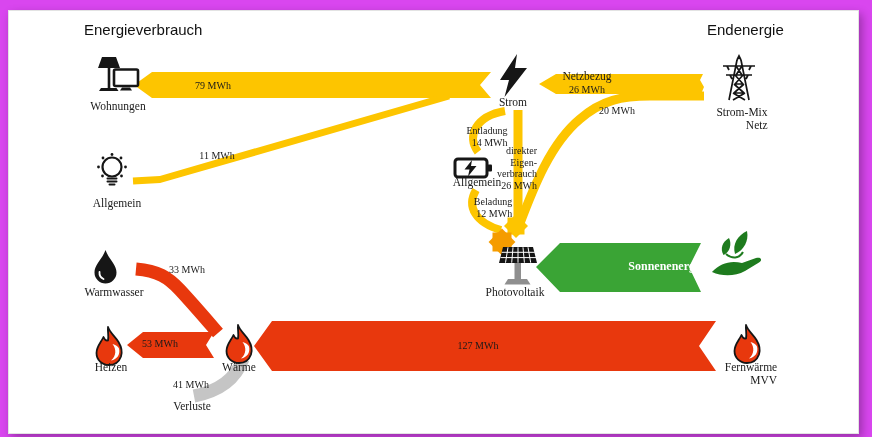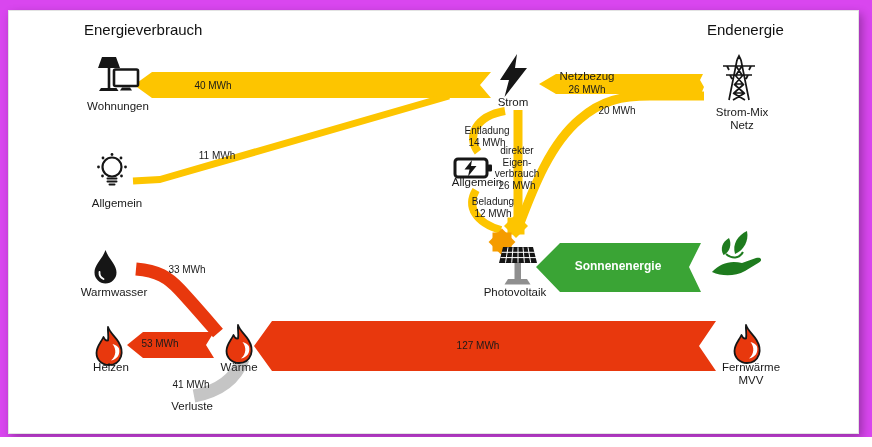--- a/index.html
+++ b/index.html
@@ -1,24 +1,24 @@
 <!DOCTYPE html>
 <html><head>
 <meta charset="utf-8">
 <style>
   html,body{margin:0;padding:0;background:#fff;font-family:"Liberation Sans",sans-serif;}
   .stage{position:relative;width:872px;height:437px;background:#d946ef;overflow:hidden;}
   .card{position:absolute;left:8px;top:10px;width:849px;height:422px;background:#fff;
         border:1px solid #e3e3e3;box-shadow:3px 4px 9px rgba(0,0,0,.30);}
   svg.diagram{position:absolute;left:0;top:0;width:872px;height:447px;}
   .lbl{position:absolute;color:#1a1a1a;font-size:10px;white-space:nowrap;line-height:1.15;}
-  .c{transform:translateX(-50%);text-align:center;}
+  .c{transform:translateX(-50%);text-align:right;font-family:Liberation Serif, serif;}
   .node{font-size:11.5px;}
   .hdr{font-size:15px;color:#111;}
-  .green-label{color:#fff;font-weight:bold;font-size:12px;}
+  .green-label{color:#fff;font-weight:bold;font-size:12px;margin-left:48px;}
   .fy{fill:#FDC500;} .sy{stroke:#FDC500;fill:none;}
   .fr{fill:#E8380D;} .sr{stroke:#E8380D;fill:none;}
   .fg{fill:#3AA435;}
   .sgray{stroke:#C5C5C5;fill:none;}
   .ink{fill:#161616;}
   .outline{fill:#fff;stroke:#161616;}
   .wire{stroke:#161616;fill:none;}
 </style>
 </head>
 <body>
@@ -138,21 +138,21 @@
   <div class="lbl node c" style="left:515px;top:286px">Photovoltaik</div>
   <div class="lbl node c" style="left:742px;top:106px">
     <div>Strom-Mix</div>
     <div>Netz</div>
   </div>
   <div class="lbl node c" style="left:751px;top:361px">
     <div>Fernwärme</div>
     <div>MVV</div>
   </div>
 
-  <div class="lbl c" style="left:213px;top:80px">40 MWh</div>
+  <div class="lbl c" style="left:213px;top:80px">79 MWh</div>
   <div class="lbl c" style="left:217px;top:150px">11 MWh</div>
   <div class="lbl node c" style="left:587px;top:70px">Netzbezug</div>
   <div class="lbl c" style="left:587px;top:84px">26 MWh</div>
   <div class="lbl c" style="left:617px;top:105px">20 MWh</div>
   <div class="lbl c" style="left:487px;top:125px">
     <div>Entladung</div>
     <div>14 MWh</div>
   </div>
   <div class="lbl c" style="left:517px;top:145px">
     <div>direkter</div>

